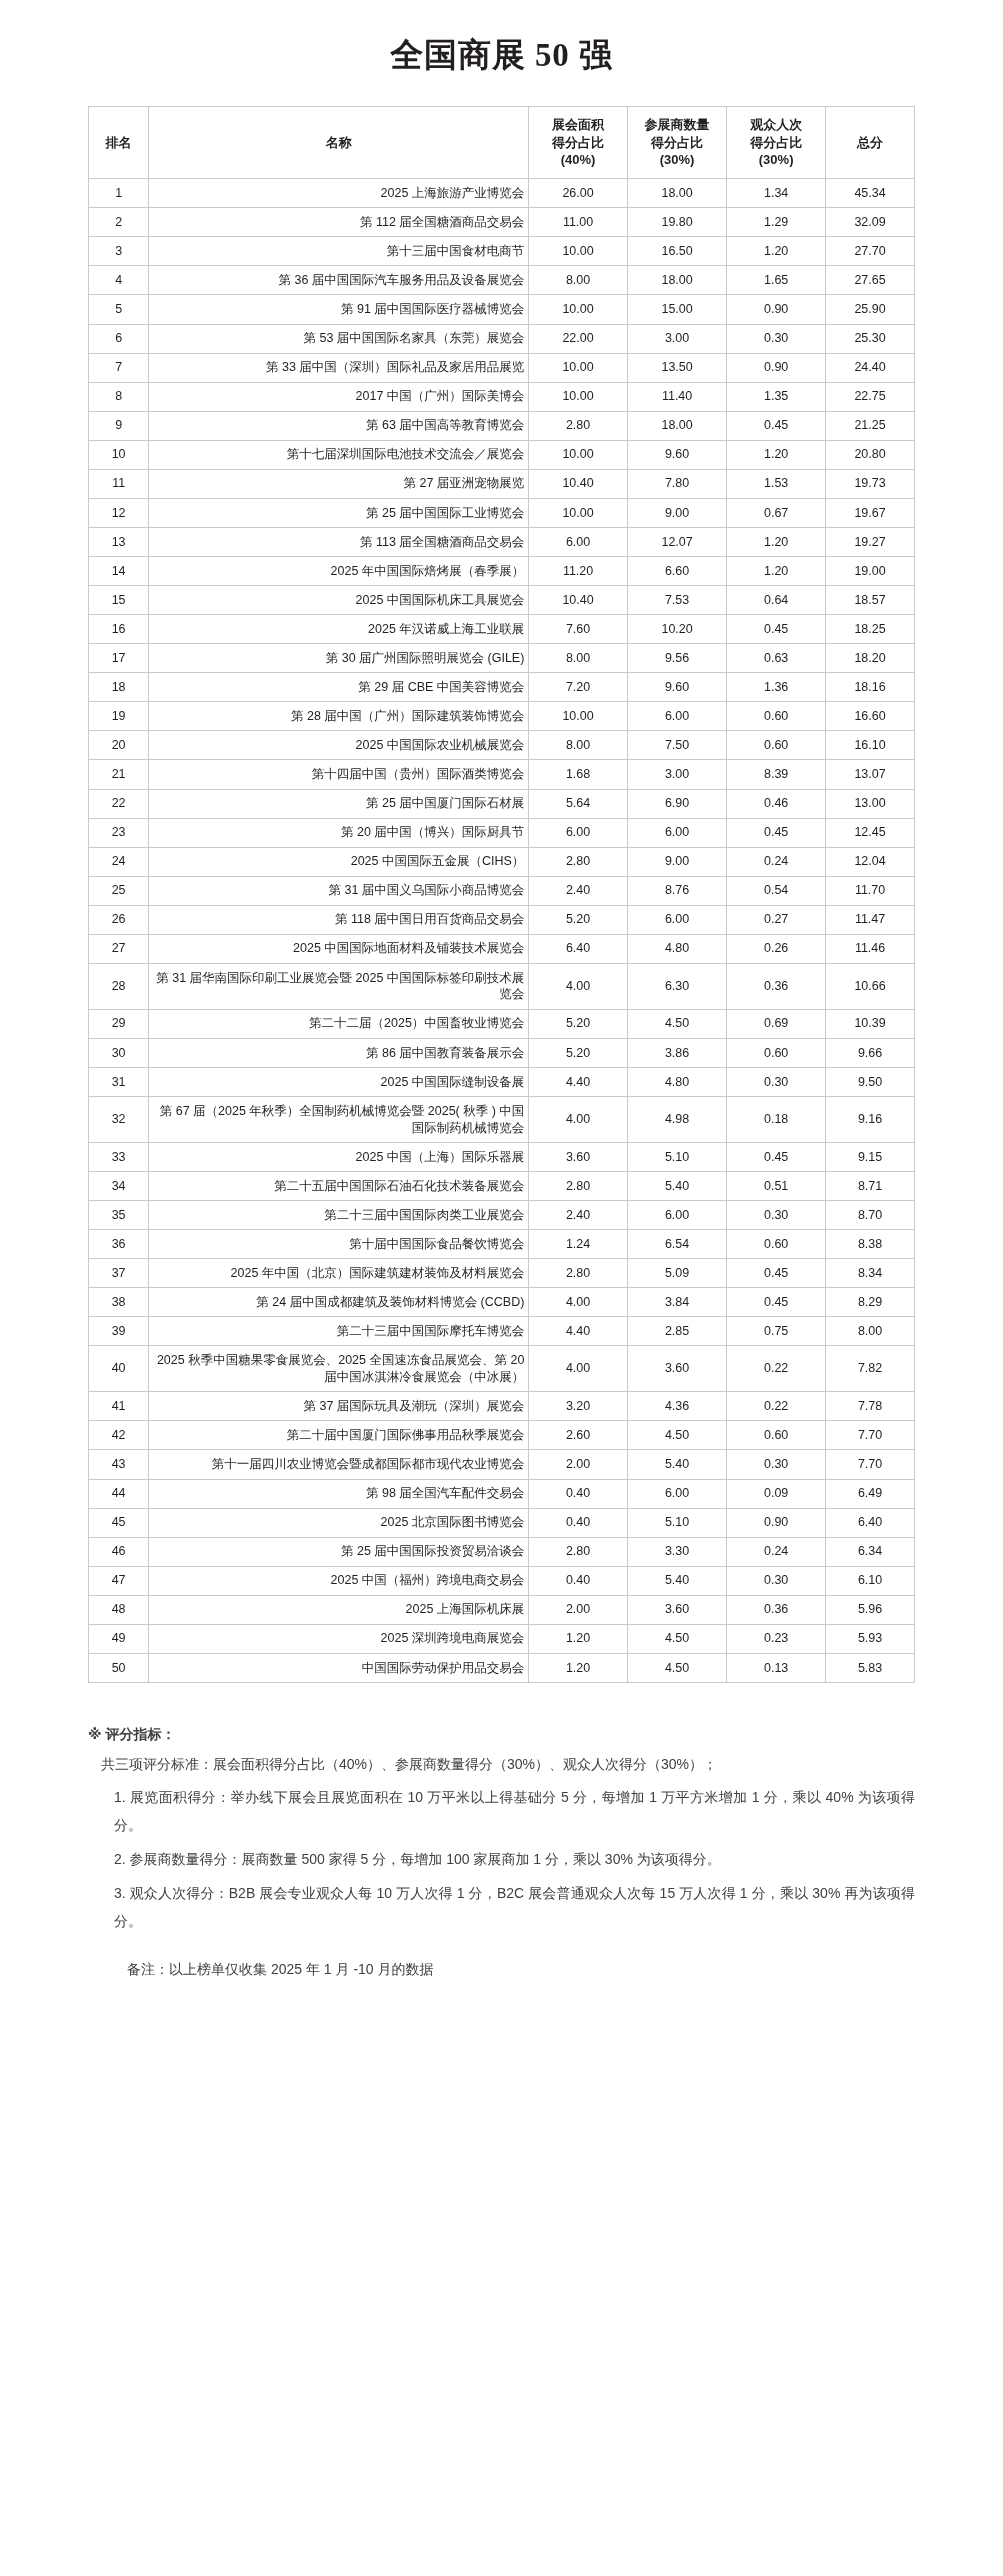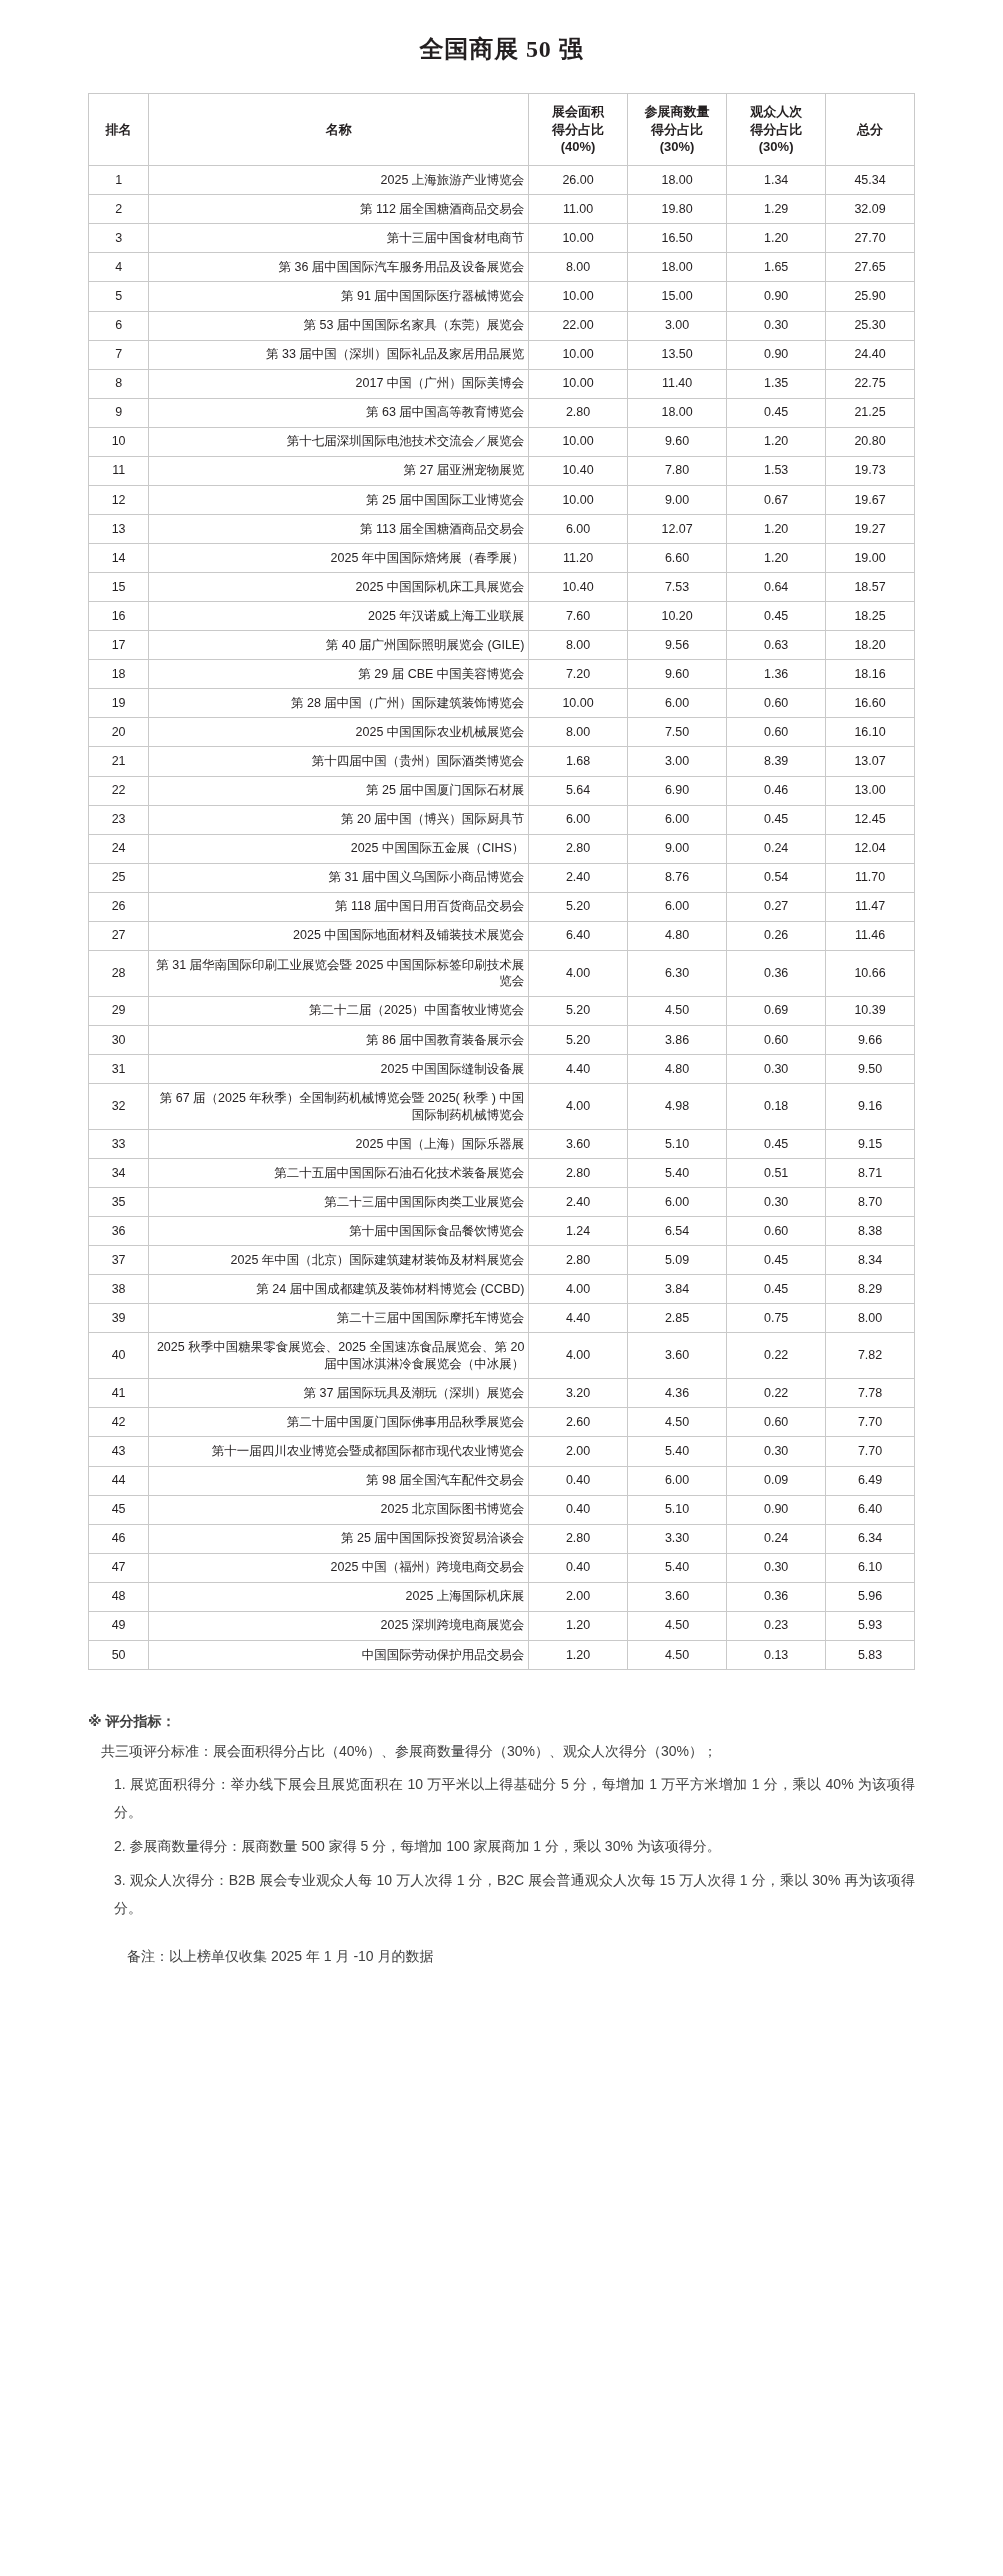--- a/index.html
+++ b/index.html
@@ -14,21 +14,21 @@
     color: #231f20;
     -webkit-font-smoothing: antialiased;
   }
   .page {
     width: 1003px;
     box-sizing: border-box;
     padding: 0 0 37px 0;
   }
   .title {
     text-align: center;
-    font-size: 24px;
+    font-size: 33px;
     font-weight: bold;
     letter-spacing: 0.9px;
     color: #231f20;
     padding: 33px 0 28px 0;
     font-family: "Liberation Serif", "DejaVu Serif", serif;
   }
   .table-wrap {
     padding: 0 88px;
     box-sizing: border-box;
   }
@@ -250,21 +250,21 @@
           <tr>
             <td class="rank">16</td>
             <td class="name">2025 年汉诺威上海工业联展</td>
             <td class="num">7.60</td>
             <td class="num">10.20</td>
             <td class="num">0.45</td>
             <td class="total">18.25</td>
           </tr>
           <tr>
             <td class="rank">17</td>
-            <td class="name">第 40 届广州国际照明展览会 (GILE)</td>
+            <td class="name">第 30 届广州国际照明展览会 (GILE)</td>
             <td class="num">8.00</td>
             <td class="num">9.56</td>
             <td class="num">0.63</td>
             <td class="total">18.20</td>
           </tr>
           <tr>
             <td class="rank">18</td>
             <td class="name">第 29 届 CBE 中国美容博览会</td>
             <td class="num">7.20</td>
             <td class="num">9.60</td>

